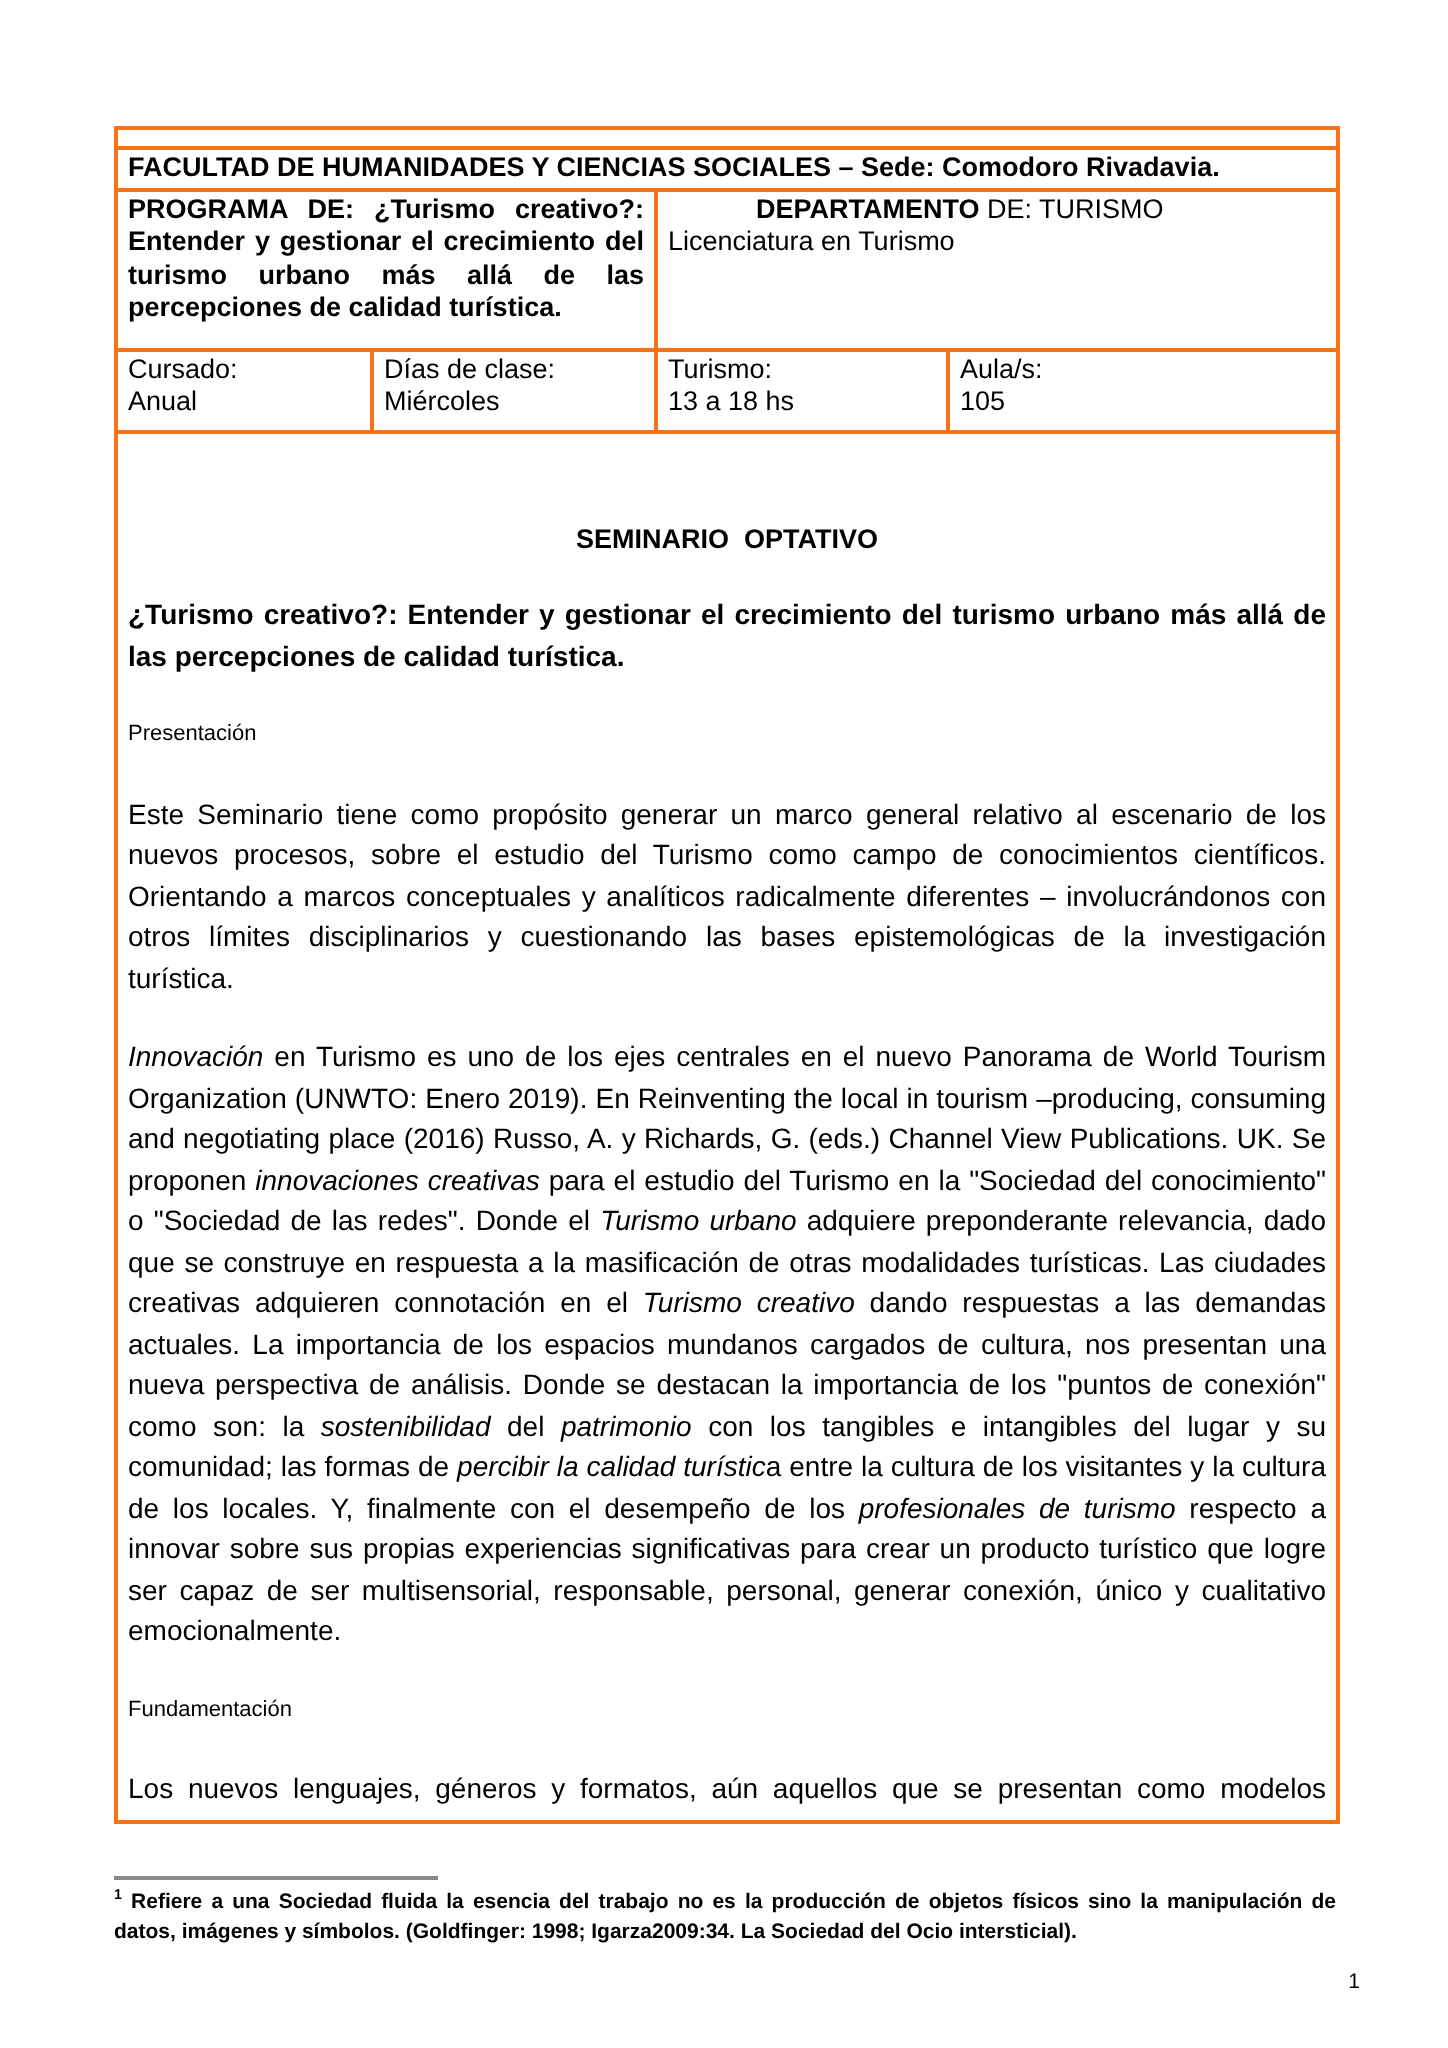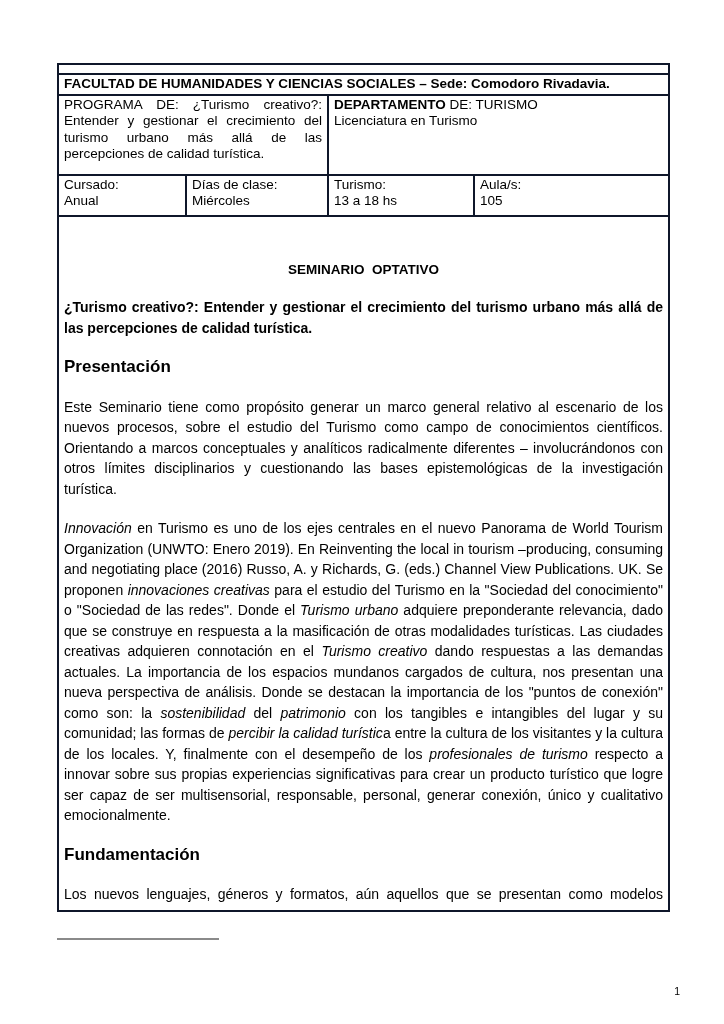--- a/index.html
+++ b/index.html
@@ -15,30 +15,30 @@
   }
   table.doc-table {
     position: absolute;
     left: 57px;
     top: 63px;
     width: 611px;
     border-collapse: collapse;
     table-layout: fixed;
   }
   table.doc-table td {
-    border: 2px solid #0f172a;
+    border: 2px solid #f97316;
     padding: 1px 5px;
     vertical-align: top;
     font-size: 13.5px;
     line-height: 16.5px;
   }
   td.spacer-row { height: 10px; padding: 0; }
-  .bold { font-weight: bold; }
+  .bold { font-weight: bold; margin-left: 44px; }
   td.faculty-cell { font-weight: bold; height: 19px; }
-  td.program-cell { font-weight: normal; text-align: justify; height: 80px; margin-left: 22px; }
+  td.program-cell { font-weight: bold; text-align: justify; height: 80px; margin-left: 22px; }
   td.info-cell { height: 41px; }
   td.profesor-cell { height: 22px; }
   td.body-cell {
     height: 695px;
     padding: 0 6px;
     overflow: hidden;
   }
   .body-inner {
     height: 691px;
     overflow: hidden;
@@ -50,21 +50,21 @@
     font-size: 13.5px;
     white-space: pre-wrap;
   }
   .body-inner p, .body-inner h3 {
     margin: 19px 0 0 0;
     font-size: 14px;
     line-height: 20.5px;
   }
   .para { text-align: justify; }
   .intro-para { font-weight: bold; text-align: justify; }
-  h3.section-heading { font-weight: bold; font-size: 17px; }
+  h3.section-heading { font-weight: normal; font-size: 11px; }
   .run-bi { font-weight: normal; font-style: italic; }
   sup { font-size: 0.68em; line-height: 0; }
   .footnote-block {
     position: absolute;
     left: 57px;
     top: 938px;
     width: 611px;
   }
   .footnote-rule {
     width: 162px;
@@ -142,17 +142,18 @@
           <h3 class="section-heading">Fundamentación</h3>
           <p class="para"><span>Los nuevos lenguajes, géneros y formatos, aún aquellos que se presentan como modelos transitorios, híbridos y mixtos, transforman profundamente la formas conocidas de producir y consumir cultura. En la sociedad del ocio Intersticial</span><sup>1</sup><span> se evidencia una nueva forma de autoridad por quienes crean y controlan el patrimonio de activos intangibles (la información, la</span></p>
         </div>
       </td>
     </tr>
   </tbody>
     </table>
 
   <div class="footnote-block">
     <div class="footnote-rule"></div>
+    <p class="footnote-text"><sup>1</sup><span> Refiere a una Sociedad fluida la esencia del trabajo no es la producción de objetos físicos sino la manipulación de datos, imágenes y símbolos. (Goldfinger: 1998; Igarza2009:34. La Sociedad del Ocio intersticial).</span></p>
   </div>
 
   <div class="page-number">1</div>
 
 </div>
 
 </body></html>

